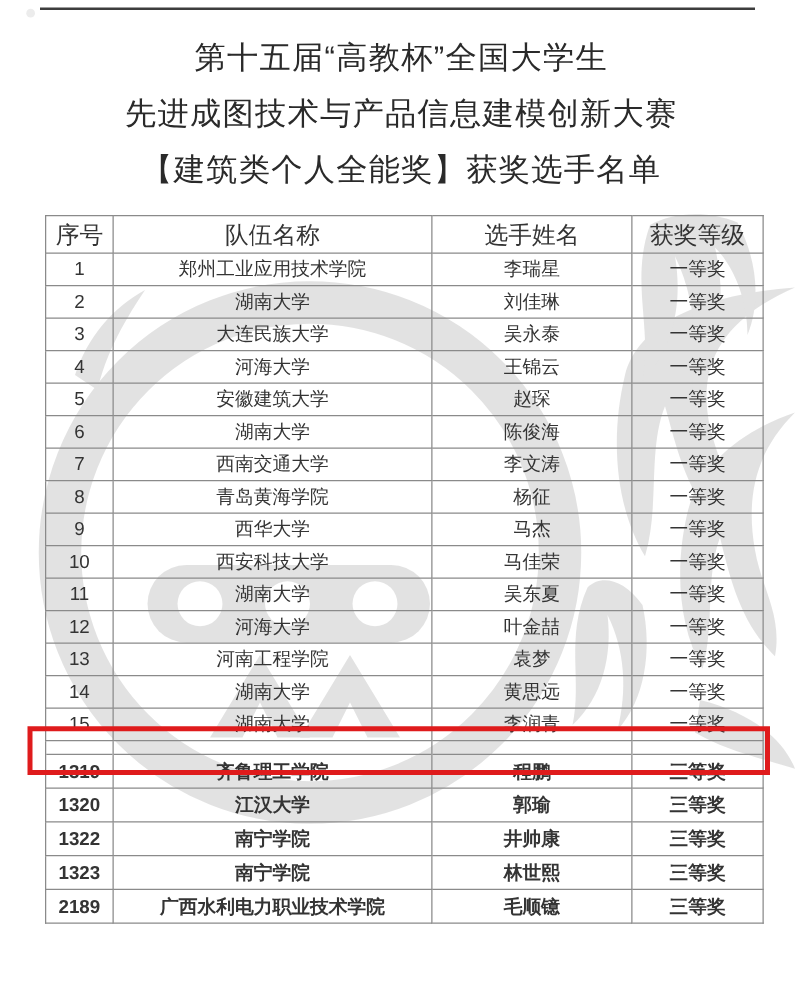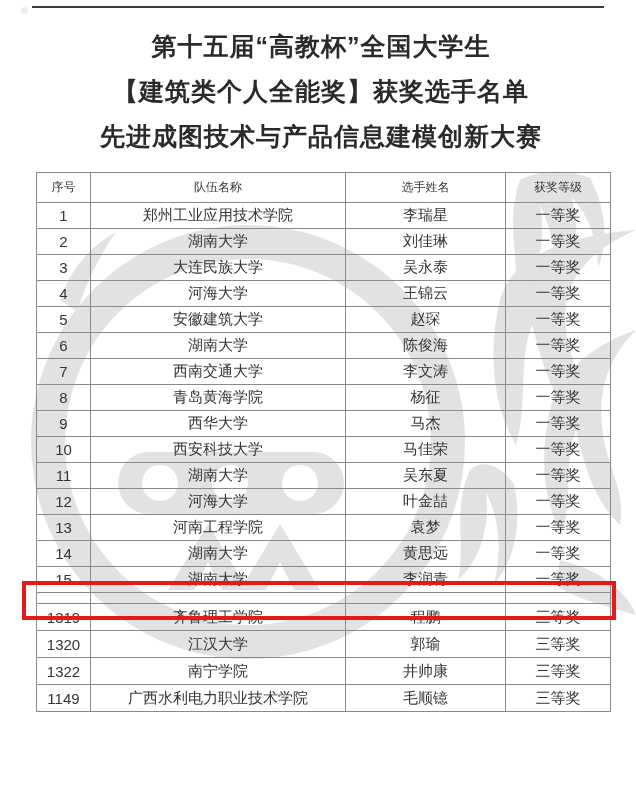--- a/index.html
+++ b/index.html
@@ -17,21 +17,21 @@
     background:#3d3d3d;
   }
   .corner-dot{
     position:absolute;left:21px;top:7px;width:7px;height:7px;border-radius:50%;
     background:#ececec;
   }
   
   .title{
     position:absolute;top:24px;left:0;right:14px;
     text-align:center;
-    font-size:25px;line-height:45px;font-weight:700;
+    font-size:25px;line-height:45px;font-weight:400;
     color:#2a2a2a;letter-spacing:1px;margin-left:20px;
   }
   
   .watermark{
     position:absolute;left:0;top:0;width:636px;height:794px;
     z-index:0;pointer-events:none;
   }
   
   table.award{
     position:absolute;left:36px;top:172px;width:574px;
@@ -41,23 +41,23 @@
   }
   table.award th, table.award td{
     border:1px solid #8a8a8a;
     padding:0 2px;
     text-align:center;
     font-weight:normal;
     overflow:hidden;white-space:nowrap;
     background:transparent;
     color:#343434;
   }
-  table.award th{height:29px;font-size:12px;font-family:Liberation Mono, monospace;}
+  table.award th{height:29px;font-size:19px;font-family:Liberation Mono, monospace;}
   tbody.sec0 td{height:25px;}
-  tbody.sec1 td{height:26px;}
+  tbody.sec1 td{height:26px;font-weight:bold;}
   td.col-team{text-align:left;padding-left:9px;}
   tbody.spacer td{height:10px;border-bottom:none;}
   
   .highlight-box{
     position:absolute;left:22px;top:581px;width:586px;height:31px;
     border:4px solid #df1b1c;
     z-index:5;pointer-events:none;
     background:transparent;
   }
 </style>
@@ -88,22 +88,22 @@
       <path d="M470,470 C452,510 466,545 458,580 C482,558 490,524 486,492 C500,520 502,552 494,584 C516,560 522,520 514,484 C498,462 480,460 470,470 Z"></path>
 
       <path d="M560,560 C600,570 626,590 636,615 C606,606 580,600 556,586 Z"></path>
 
       <path d="M60,300 C70,270 90,246 116,232 C96,262 84,286 78,312 Z"></path>
     </g>
   </svg>
 
   <div class="title">
     <div>第十五届“高教杯”全国大学生</div>
+    <div>先进成图技术与产品信息建模创新大赛</div>
     <div>【建筑类个人全能奖】获奖选手名单</div>
-    <div>先进成图技术与产品信息建模创新大赛</div>
   </div>
 
   <table class="award">
     <colgroup>
       <col style="width:54px">
         <col style="width:255px">
         <col style="width:160px">
         <col style="width:105px">
     </colgroup>
     <thead>
@@ -227,21 +227,27 @@
           <td class="col-player">郭瑜</td>
           <td class="col-award">三等奖</td>
         </tr>
         <tr>
           <td class="col-id">1322</td>
           <td class="col-team">南宁学院</td>
           <td class="col-player">井帅康</td>
           <td class="col-award">三等奖</td>
         </tr>
         <tr>
-          <td class="col-id">1149</td>
+          <td class="col-id">1323</td>
+          <td class="col-team">南宁学院</td>
+          <td class="col-player">林世熙</td>
+          <td class="col-award">三等奖</td>
+        </tr>
+        <tr>
+          <td class="col-id">2189</td>
           <td class="col-team">广西水利电力职业技术学院</td>
           <td class="col-player">毛顺镱</td>
           <td class="col-award">三等奖</td>
         </tr>
       </tbody>
   </table>
 
   <div class="highlight-box" style="border-color: rgb(223, 27, 28);"></div>
 
 </div>

